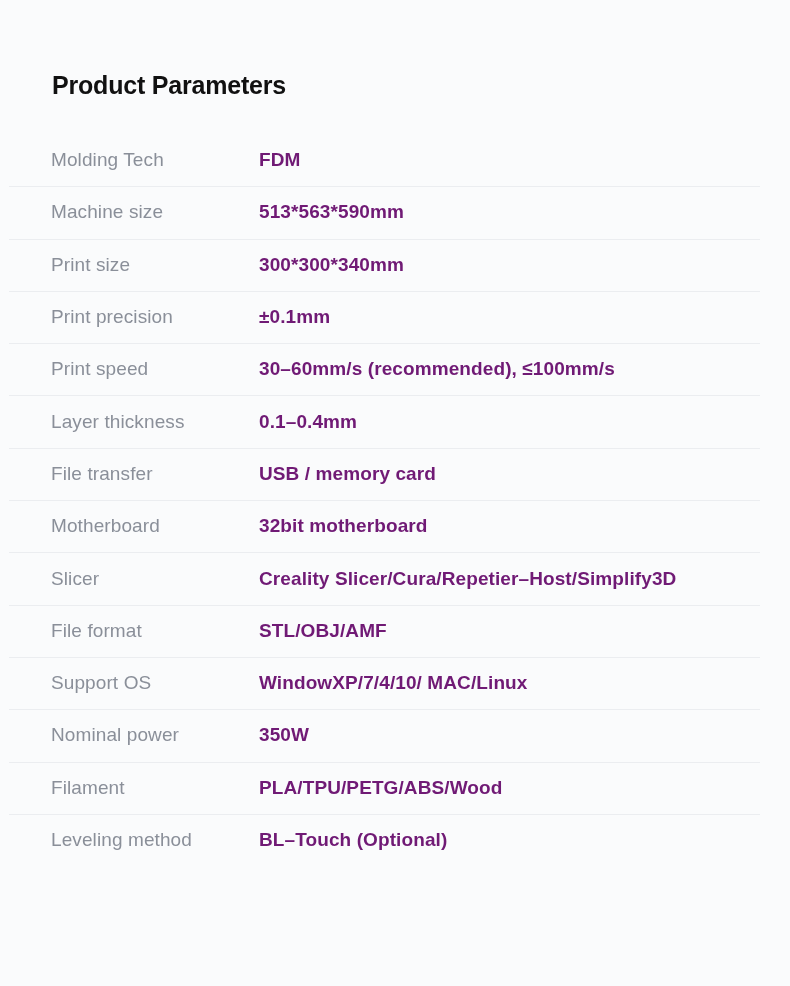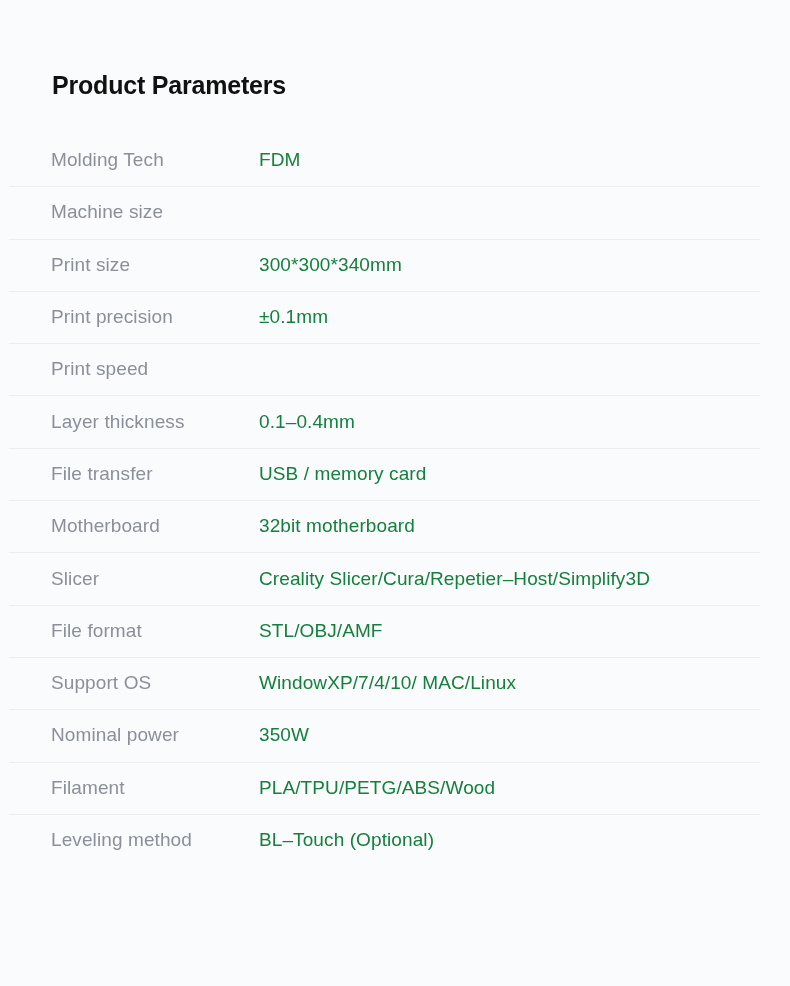--- a/index.html
+++ b/index.html
@@ -69,51 +69,53 @@
     color: #8a8f99;
     font-weight: normal;
     white-space: nowrap;
     letter-spacing: 0.1px;
   }
 
   .spec-value {
     position: absolute;
     left: 259px;
     font-size: 19px;
-    color: #15803d;
-    font-weight: normal;
+    color: #701a75;
+    font-weight: bold;
     white-space: pre;
     letter-spacing: 0.1px;
   }
 </style>
 </head>
 <body>
 
 <div class="page">
 
   <h1 class="page-title">Product Parameters</h1>
 
   <div class="spec-table">
       <div class="spec-row">
         <span class="spec-label">Molding Tech</span>
         <span class="spec-value">FDM</span>
       </div>
       <div class="spec-row">
         <span class="spec-label">Machine size</span>
+        <span class="spec-value">513*563*590mm</span>
       </div>
       <div class="spec-row">
         <span class="spec-label">Print size</span>
         <span class="spec-value">300*300*340mm</span>
       </div>
       <div class="spec-row">
         <span class="spec-label">Print precision</span>
         <span class="spec-value">±0.1mm</span>
       </div>
       <div class="spec-row">
         <span class="spec-label">Print speed</span>
+        <span class="spec-value">30–60mm/s (recommended), ≤100mm/s</span>
       </div>
       <div class="spec-row">
         <span class="spec-label">Layer thickness</span>
         <span class="spec-value">0.1–0.4mm</span>
       </div>
       <div class="spec-row">
         <span class="spec-label">File transfer</span>
         <span class="spec-value">USB / memory card</span>
       </div>
       <div class="spec-row">

